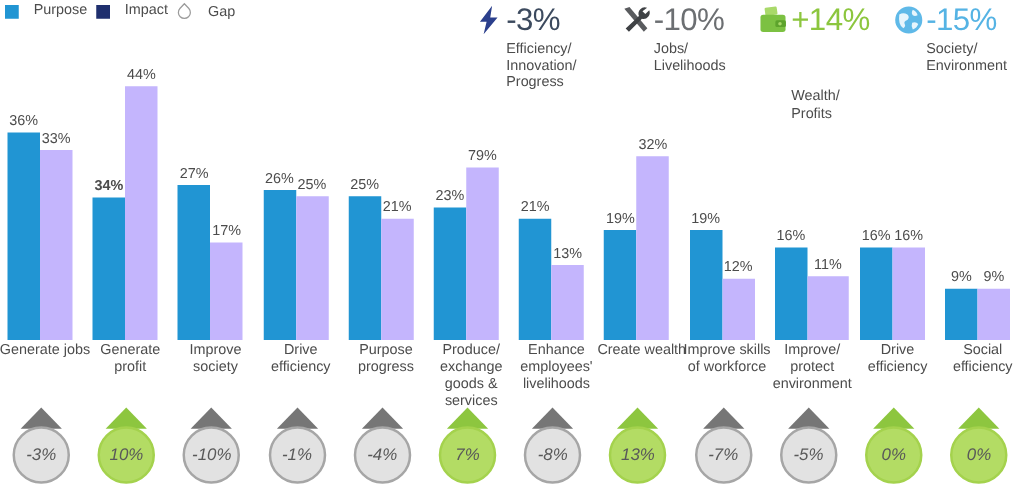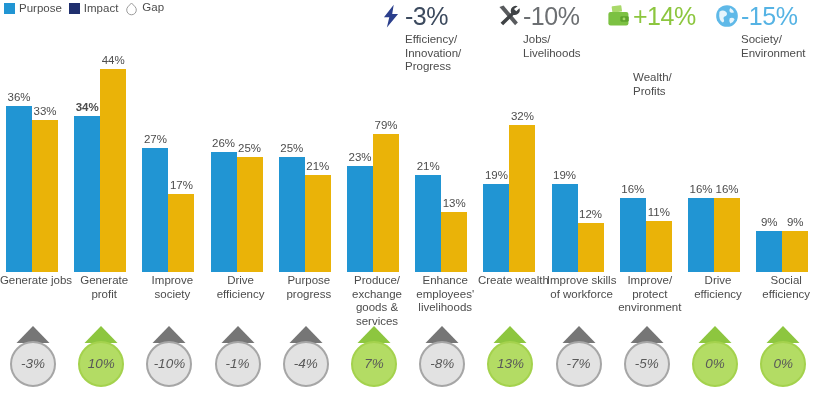--- a/index.html
+++ b/index.html
@@ -14,21 +14,21 @@
   
   #header{
     position:absolute;left:0;top:0;width:826px;height:92px;
   }
   
   #legend{
     position:absolute;left:4px;top:2px;
     display:flex;align-items:center;gap:7px;
     font-size:11.5px;color:#4c4c4c;
   }
-  .legend-item{display:flex;align-items:flex-start;gap:4px;}
+  .legend-item{display:flex;align-items:flex-end;gap:12px;}
   .sw{width:11px;height:11px;display:inline-block;}
   .sw.purpose{background:#2195d3;}
   .sw.impact{background:#1f2f6e;}
   .legend-label{font-size:11.5px;color:#4c4c4c;line-height:1;}
   .gap-glyph{width:13px;height:14px;display:block;}
 
   
   #kpis{
     position:absolute;left:378px;top:0px;width:448px;height:92px;
     display:flex;align-items:flex-start;
@@ -54,21 +54,21 @@
   .group{
     position:absolute;bottom:0;width:64px;height:212px;
   }
   .bars{
     position:absolute;bottom:0;left:2px;width:62px;height:212px;
   }
   .bar{
     position:absolute;bottom:0;width:26px;
   }
   .bar.purpose{left:0px;background:#2195d3;}
-  .bar.impact{left:26px;background:#eab308;}
+  .bar.impact{left:26px;background:#c4b5fd;}
   .bar-lbl{
     position:absolute;left:50%;transform:translateX(-50%);
     top:-15px;font-size:11.5px;color:#4c4c4c;white-space:nowrap;
   }
   .cat-label{
     position:absolute;top:214px;left:-6px;width:76px;
     text-align:center;font-size:11.5px;line-height:13.5px;color:#4c4c4c;
   }
 
   
@@ -184,21 +184,21 @@
           <span class="bar-lbl">36%</span>
         </div>
         <div class="bar impact" style="height: 152.087px;">
           <span class="bar-lbl">33%</span>
         </div>
       </div>
       <div class="cat-label">Generate jobs</div>
     </div>
     <div class="group" style="left: 72.2px;">
       <div class="bars">
-        <div class="bar purpose" style="height: 156px; font-weight: bold;">
+        <div class="bar purpose" style="height: 114px; font-weight: bold;">
           <span class="bar-lbl">34%</span>
         </div>
         <div class="bar impact" style="height: 202.783px;">
           <span class="bar-lbl">44%</span>
         </div>
       </div>
       <div class="cat-label">Generate profit</div>
     </div>
     <div class="group" style="left: 140.4px;">
       <div class="bars">
@@ -275,21 +275,21 @@
           <span class="bar-lbl">12%</span>
         </div>
       </div>
       <div class="cat-label">Improve skills of workforce</div>
     </div>
     <div class="group" style="left: 617.8px;">
       <div class="bars">
         <div class="bar purpose" style="height: 73.7391px;">
           <span class="bar-lbl">16%</span>
         </div>
-        <div class="bar impact" style="height: 50.6957px;">
+        <div class="bar impact" style="height: 50.6957px; padding-left: 7px;">
           <span class="bar-lbl">11%</span>
         </div>
       </div>
       <div class="cat-label">Improve/ protect environment</div>
     </div>
     <div class="group" style="left: 686px;">
       <div class="bars">
         <div class="bar purpose" style="height: 73.7391px;">
           <span class="bar-lbl">16%</span>
         </div>

